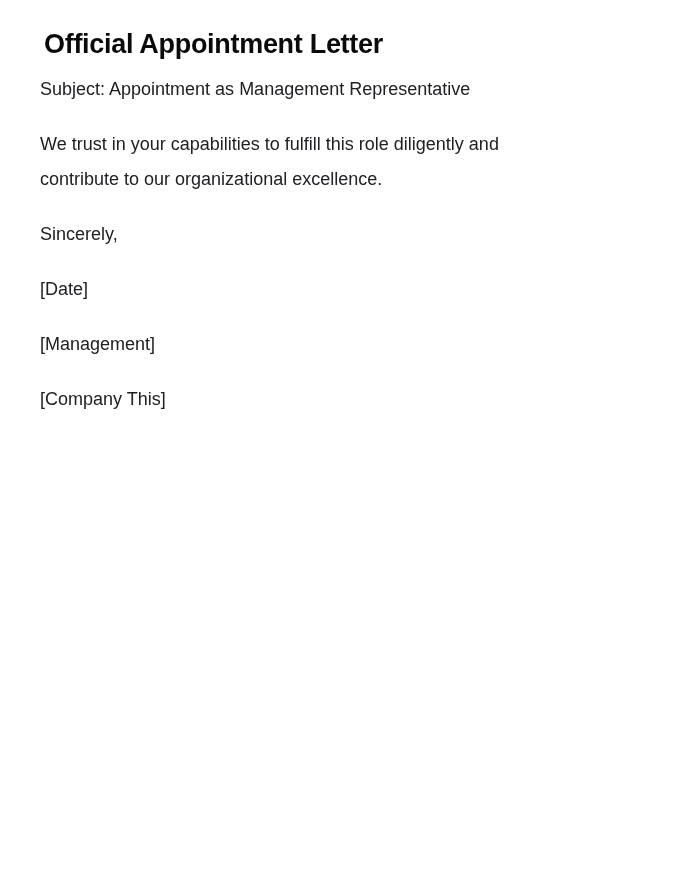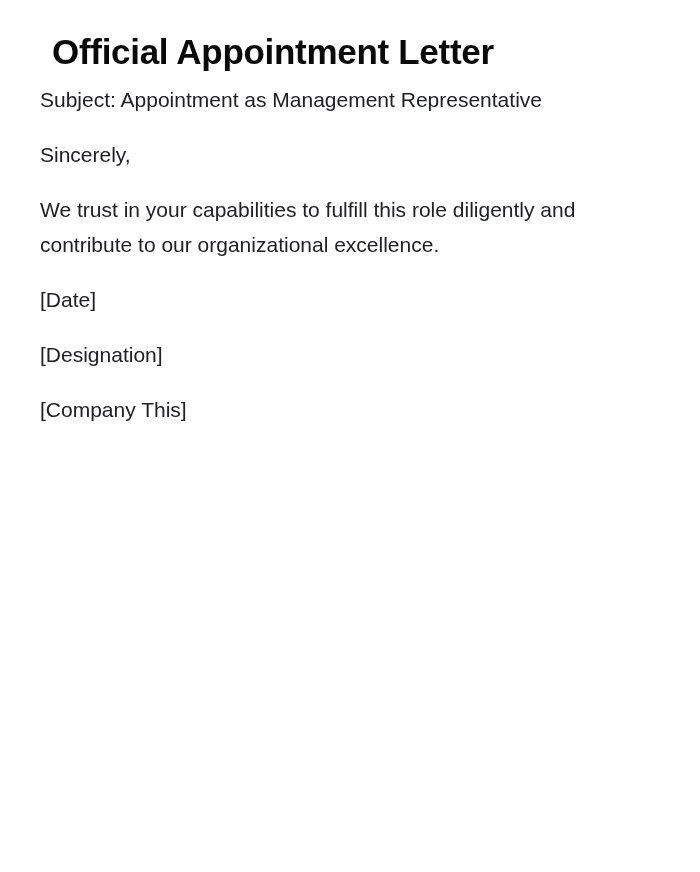--- a/index.html
+++ b/index.html
@@ -15,30 +15,30 @@
     color: #202124;
   }
   .page {
     box-sizing: border-box;
     width: 700px;
     height: 872px;
     padding: 22px 40px 0 40px;
     background: #ffffff;
   }
   .letter-title {
-    margin: 12px;
-    font-size: 35px;
+    margin: 4px;
+    font-size: 27px;
     line-height: 36px;
     font-weight: 700;
     letter-spacing: -0.3px;
     color: #0a0a0a;
   }
   .para {
     margin: 20px 0 0 0;
-    font-size: 21px;
+    font-size: 18px;
     line-height: 35px;
     font-weight: 400;
     color: #202124;
     white-space: pre-line; 
     max-width: 620px;
   }
   .para.subject {
     margin-top: 10px;
   }
 </style>
@@ -46,23 +46,23 @@
 <body>
 
 <div class="page">
   <h1 class="letter-title">Official Appointment Letter</h1>
 
   <p class="para subject">Subject: Appointment as Management Representative</p>
 
 
 
 
-  <p class="para">Sincerely,</p>
-
   <p class="para">We trust in your capabilities to fulfill this role diligently and
 contribute to our organizational excellence.</p>
 
+  <p class="para">Sincerely,</p>
+
   <p class="para">[Date]</p>
 
-  <p class="para">[Designation]</p>
+  <p class="para">[Management]</p>
 
   <p class="para">[Company This]</p>
 </div>
 
 </body></html>

